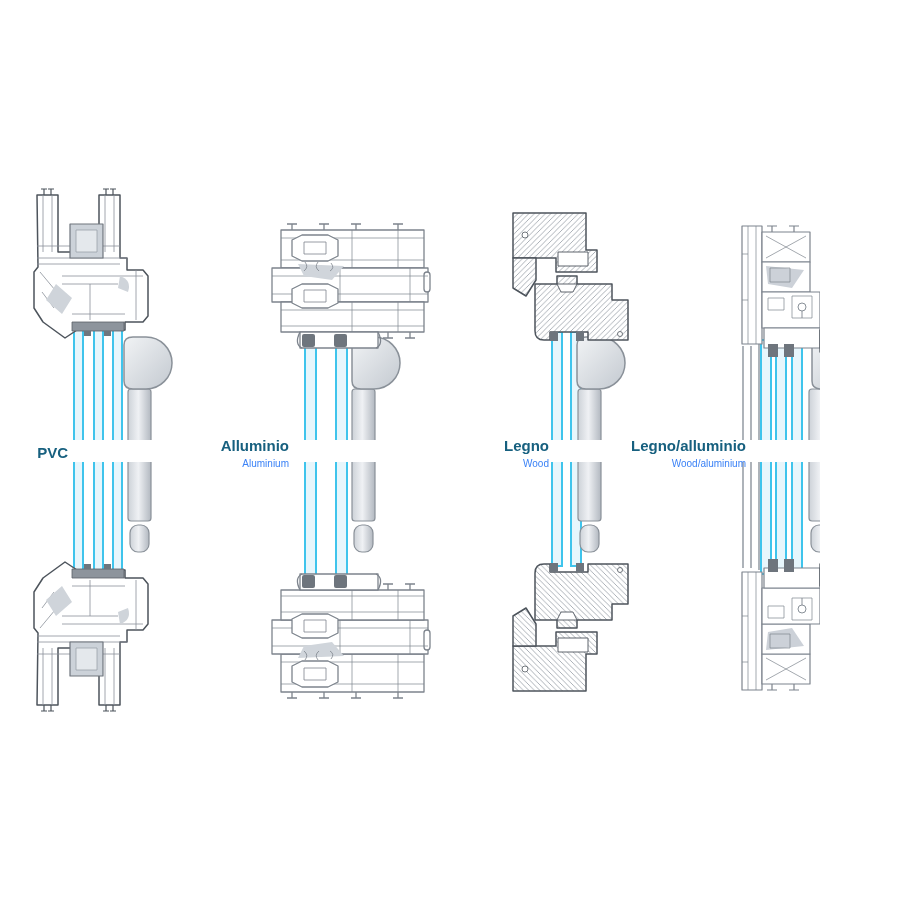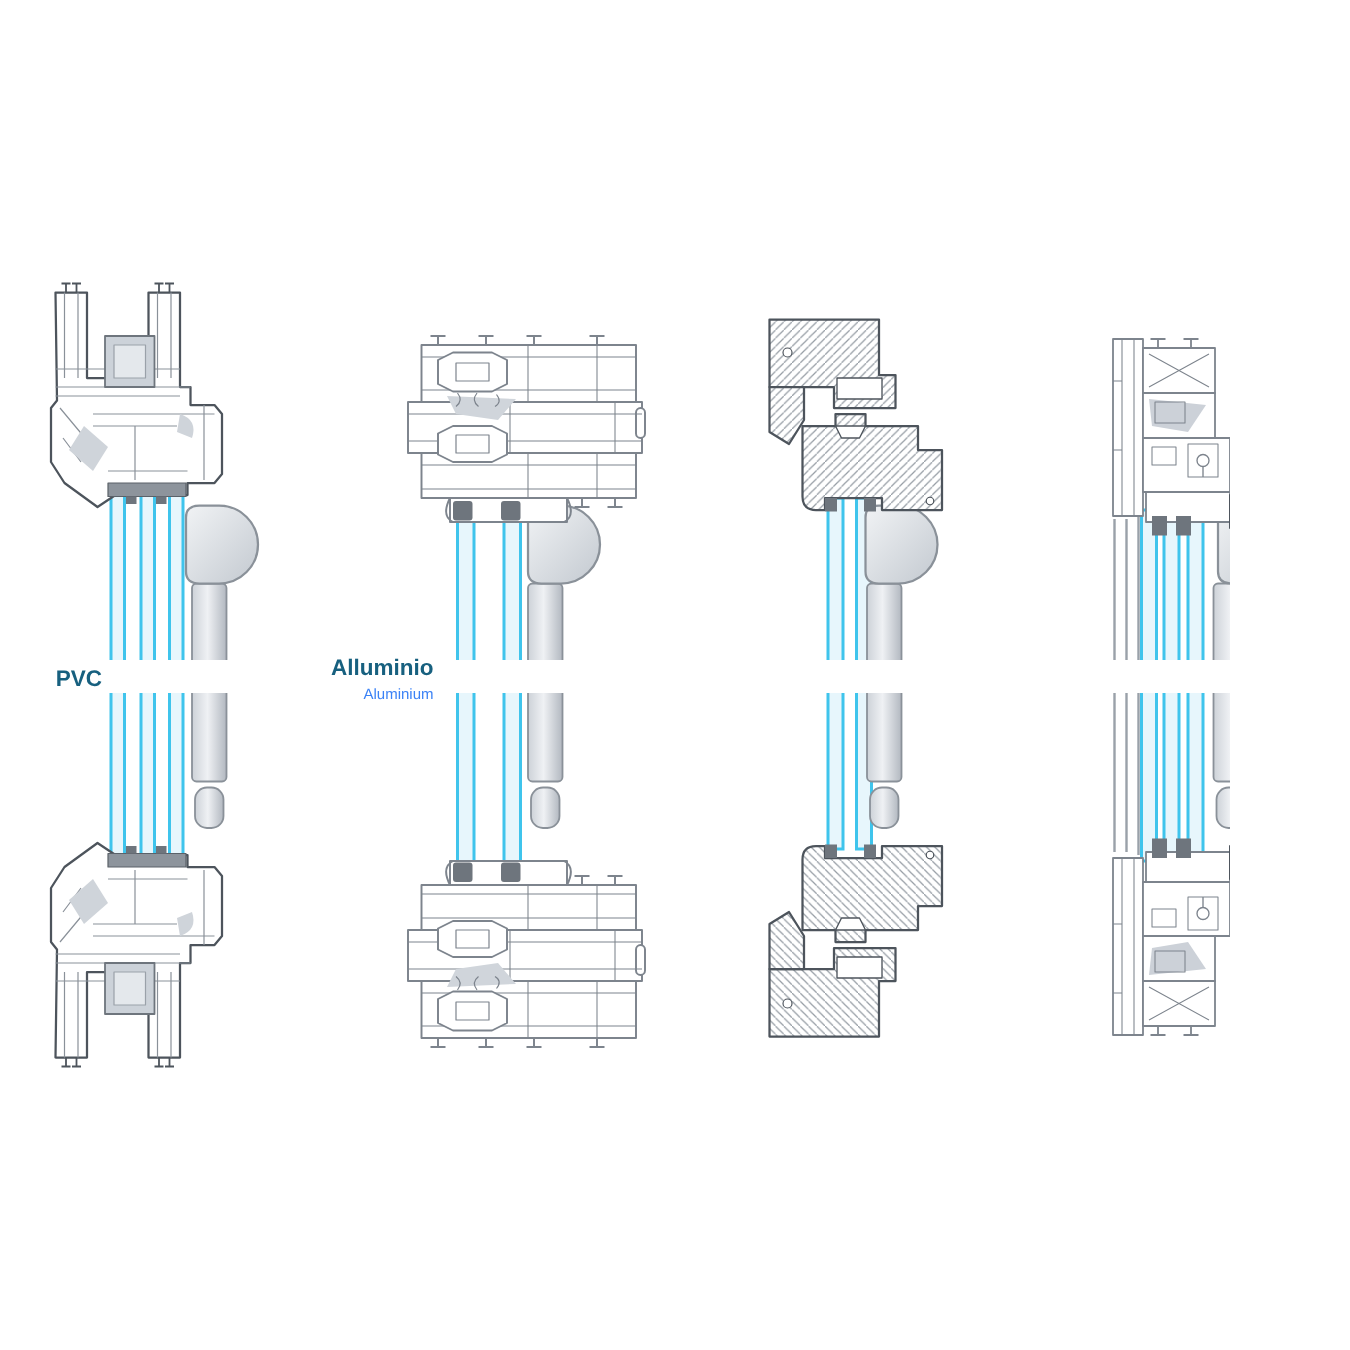--- a/index.html
+++ b/index.html
@@ -177,14 +177,22 @@
 </svg>
 
   <div class="panel-label" style="left:8px;top:444px;width:60px;">
     <div class="main">PVC</div>
     <div class="sub"></div>
   </div>
   <div class="panel-label" style="left:168px;top:437px;width:121px;">
     <div class="main">Alluminio</div>
     <div class="sub">Aluminium</div>
   </div>
+  <div class="panel-label" style="left:440px;top:437px;width:109px;">
+    <div class="main">Legno</div>
+    <div class="sub">Wood</div>
+  </div>
+  <div class="panel-label" style="left:600px;top:437px;width:146px;">
+    <div class="main">Legno/alluminio</div>
+    <div class="sub">Wood/aluminium</div>
+  </div>
 
 </div>
 
 </body></html>

